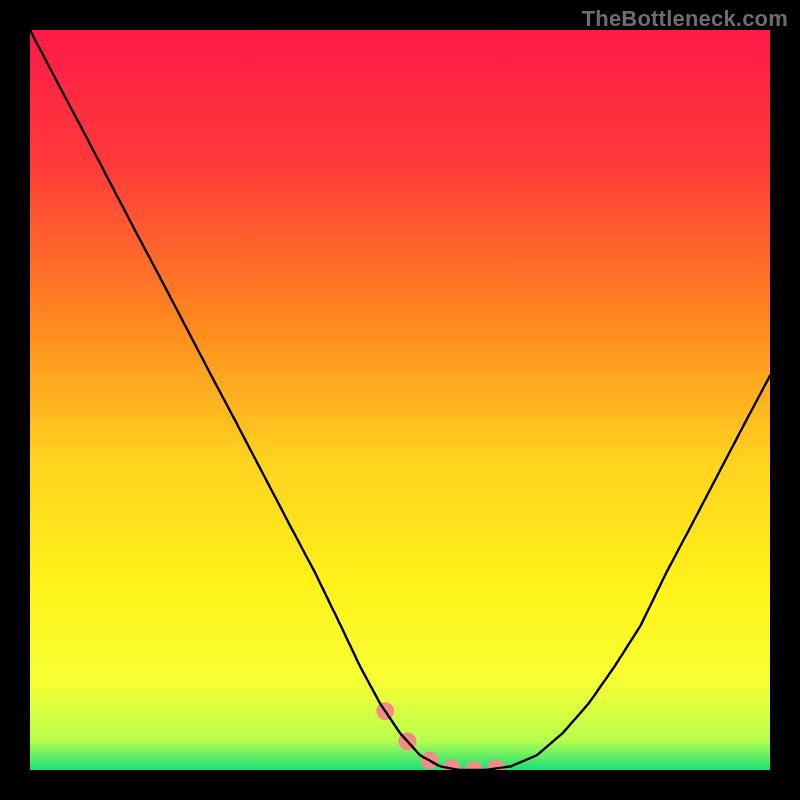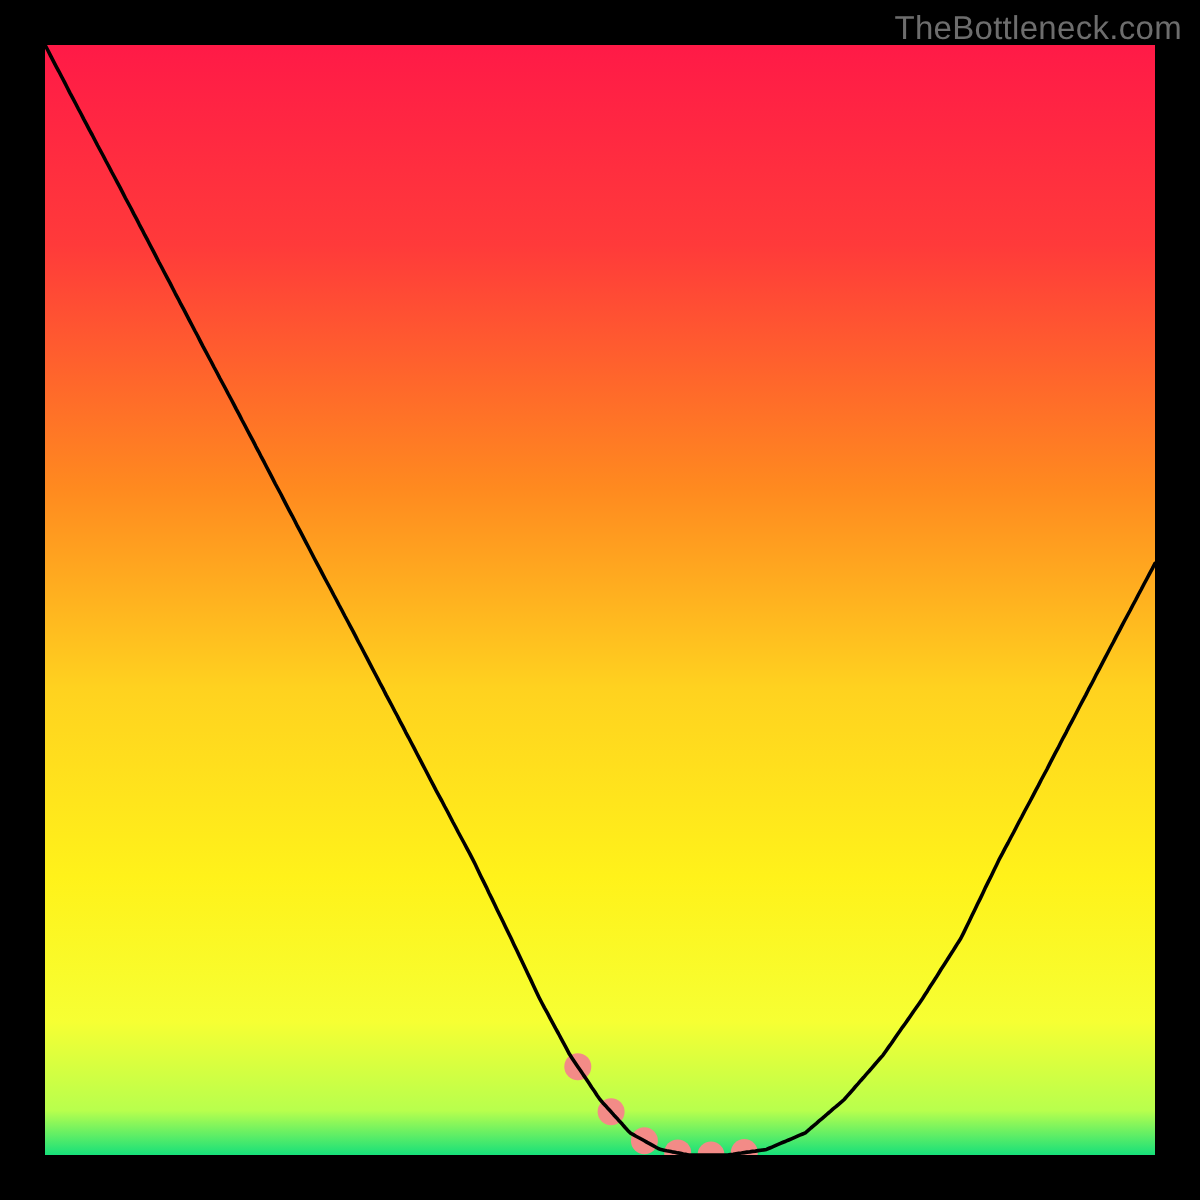--- a/index.html
+++ b/index.html
@@ -28,21 +28,21 @@
     display: block;
     width: 740px;
     height: 740px;
   }
   .watermark {
     position: absolute;
     top: 6px;
     right: 12px;
     font-family: Arial, Helvetica, sans-serif;
     font-size: 22px;
-    font-weight: 400;
+    font-weight: 700;
     color: #6d6d6d;
     letter-spacing: 0.2px;
   }
 </style>
 </head>
 <body>
 
 <div class="stage">
   <div class="plot-area">
     <svg viewBox="0 0 740 740">

